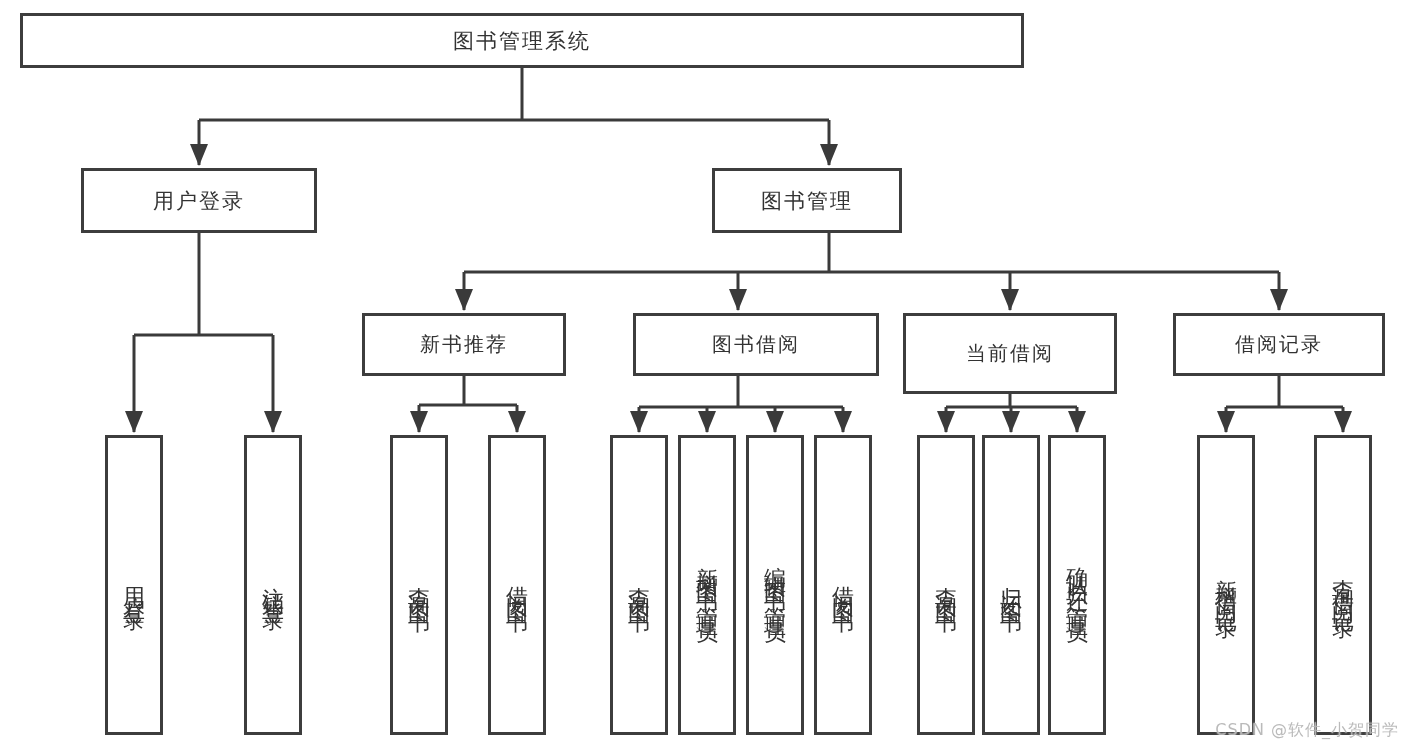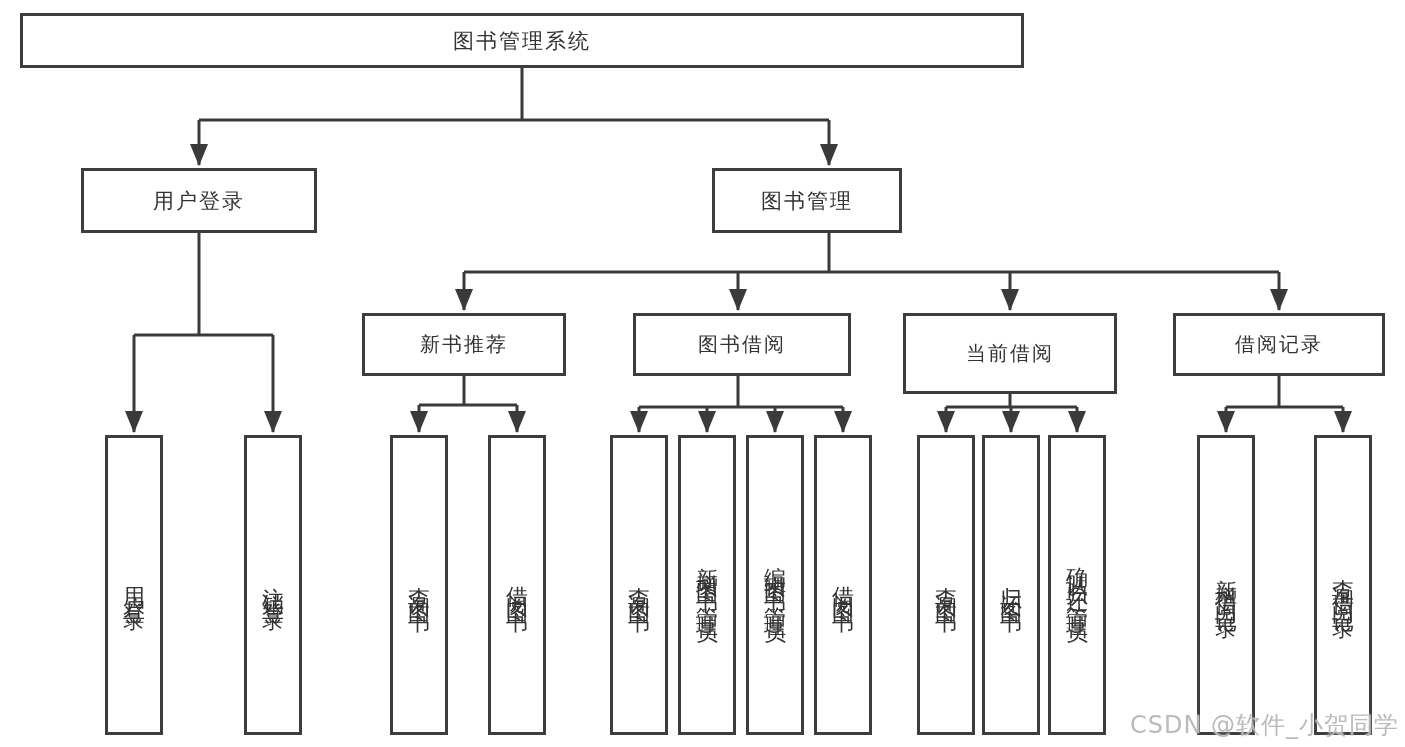--- a/index.html
+++ b/index.html
@@ -34,21 +34,21 @@
     text-orientation: mixed;
     font-size: 22px;
     letter-spacing: 8px;
     line-height: 1;
     max-height: 288px;
   }
   .watermark {
     position: absolute;
     right: 6px;
     bottom: 6px;
-    font-size: 24px;
+    font-size: 16px;
     color: rgba(178, 178, 178, 0.9);
     text-shadow: 0 0 2px #ffffff;
     letter-spacing: 1px;
     white-space: nowrap;
   }
 </style>
 </head>
 <body>
 
 <div class="canvas">
@@ -103,21 +103,21 @@
   <div class="node h" style="left:81px; top:168px; width:236px; height:65px;">
     <span>用户登录</span>
   </div>
   <div class="node h" style="left:712px; top:168px; width:190px; height:65px;">
     <span>图书管理</span>
   </div>
 
   <div class="node h3" style="left:362px; top:313px; width:204px; height:63px;">
     <span>新书推荐</span>
   </div>
-  <div class="node h3" style="left:633px; top:313px; width:218px; height:63px;">
+  <div class="node h3" style="left:633px; top:313px; width:246px; height:63px;">
     <span>图书借阅</span>
   </div>
   <div class="node h3" style="left:903px; top:313px; width:214px; height:81px;">
     <span>当前借阅</span>
   </div>
   <div class="node h3" style="left:1173px; top:313px; width:212px; height:63px;">
     <span>借阅记录</span>
   </div>
 
   <div class="node v" style="left:105px; top:435px; width:58px; height:300px;">

